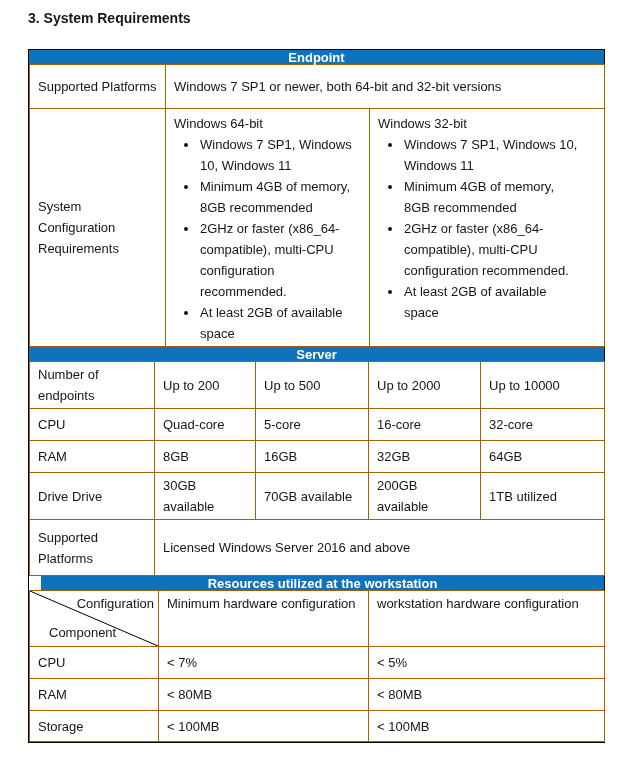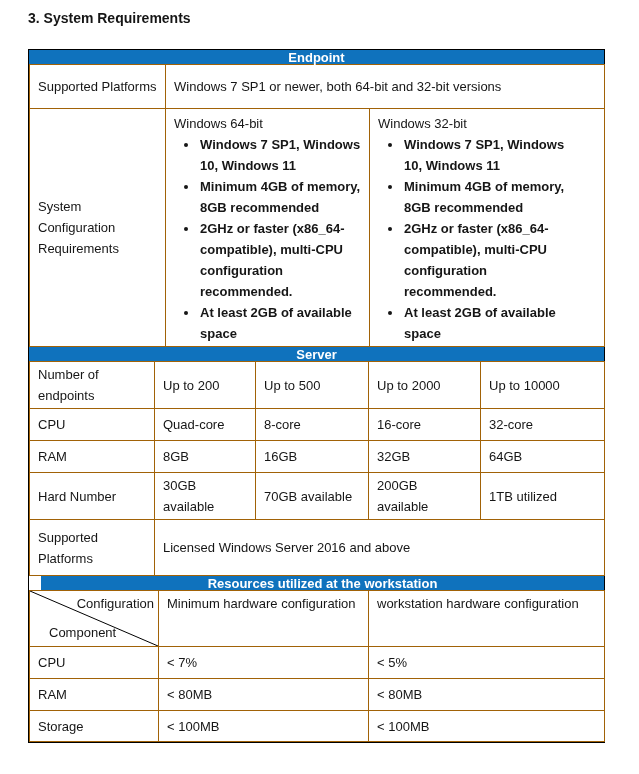--- a/index.html
+++ b/index.html
@@ -25,21 +25,21 @@
   table { border-collapse: collapse; table-layout: fixed; width: 100%; }
   td {
     border: 1px solid #a16207;
     font-size: 13px; line-height: 21px;
     padding: 2px 8px;
     vertical-align: middle;
     overflow: hidden;
   }
   td.win { vertical-align: top; padding-top: 4px; }
   .win .os-heading { margin: 0; }
-  .win ul { margin: 0; padding-left: 25px; list-style-type: disc; font-weight: bold; }
+  .win ul { margin: 0; padding-left: 25px; list-style-type: disc; }
   .win li { padding-left: 1px; }
   .win32 li { max-width: 180px; }
   
   td.diag { position: relative; padding: 9px; }
   td.diag svg { position: absolute; inset: 0; width: 100%; height: 100%; display: block; }
   .corner-config { position: absolute; top: 2px; right: 4px; font-size: 13px; line-height: 21px; }
   .corner-component { position: absolute; bottom: 3px; left: 19px; font-size: 13px; line-height: 21px; }
 </style>
 </head>
 <body>
@@ -102,33 +102,33 @@
           <tr style="height:44px">
         <td>Number of endpoints</td>
         <td>Up to 200</td>
         <td>Up to 500</td>
         <td>Up to 2000</td>
         <td>Up to 10000</td>
       </tr>
       <tr style="height:32px">
         <td>CPU</td>
         <td>Quad-core</td>
-        <td>8-core</td>
+        <td>5-core</td>
         <td>16-core</td>
         <td>32-core</td>
       </tr>
       <tr style="height:32px">
         <td>RAM</td>
         <td>8GB</td>
         <td>16GB</td>
         <td>32GB</td>
         <td>64GB</td>
       </tr>
       <tr style="height:44px">
-        <td>Hard Number</td>
+        <td>Drive Drive</td>
         <td>30GB available</td>
         <td>70GB available</td>
         <td>200GB available</td>
         <td>1TB utilized</td>
       </tr>
       <tr style="height:56px">
         <td>Supported Platforms</td>
         <td colspan="4">Licensed Windows Server 2016 and above</td>
       </tr>
     </tbody>

